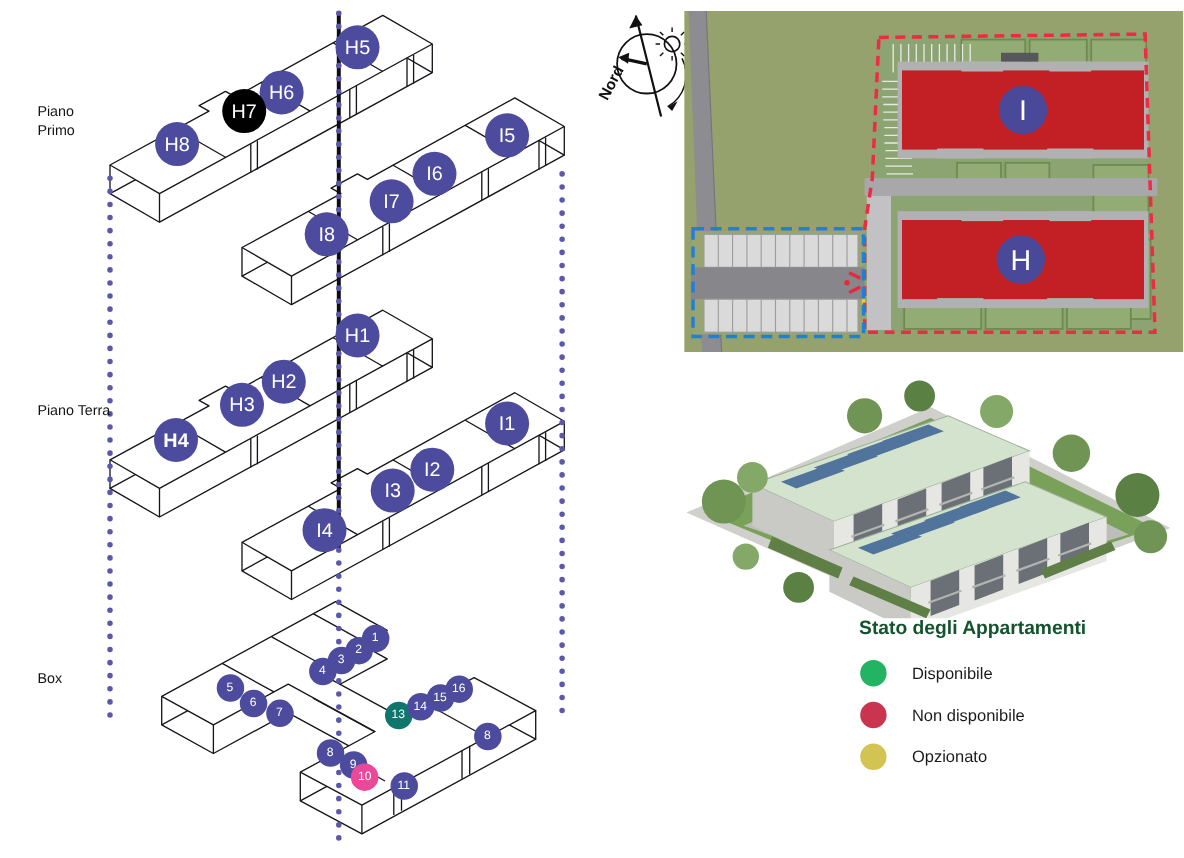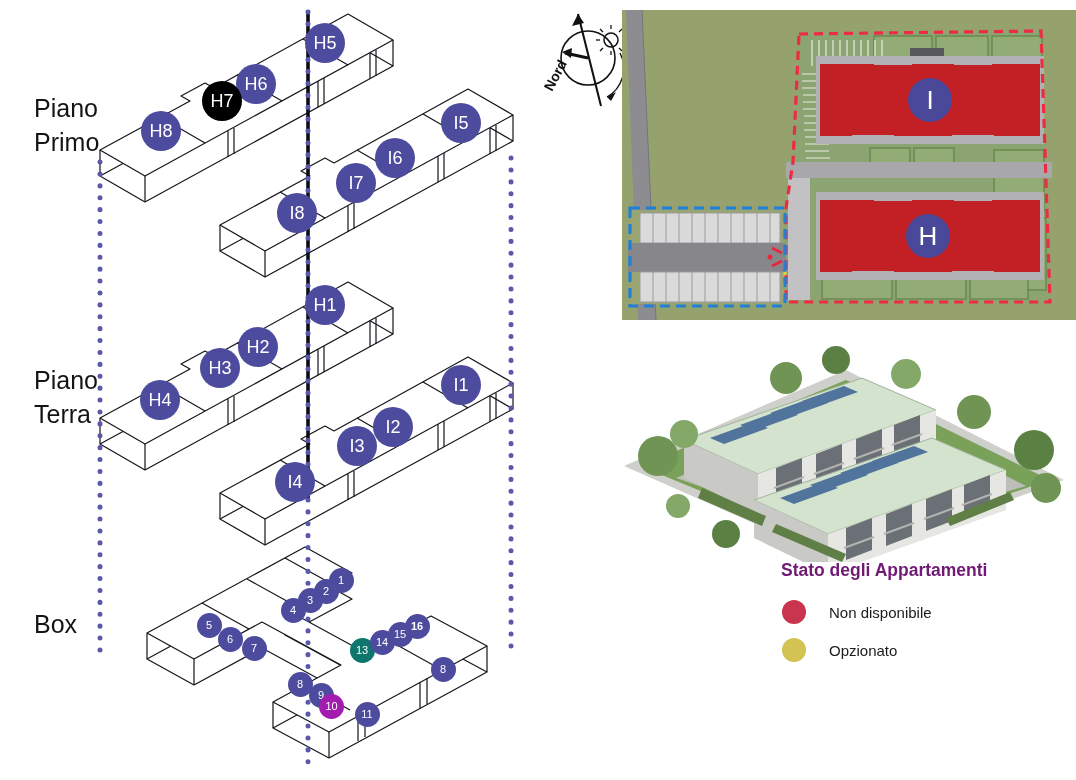--- a/index.html
+++ b/index.html
@@ -2,33 +2,33 @@
 <html><head>
 <meta charset="utf-8">
 <style>
   html,body{margin:0;padding:0;background:#ffffff;font-family:"Liberation Sans",sans-serif;}
   #stage{position:relative;width:1076px;height:780px;background:#fff;overflow:hidden;}
 
   
   #iso-svg{position:absolute;left:0;top:0;}
   .ln{stroke:#15151c;stroke-width:1.2;fill:none;stroke-linejoin:round;}
   .fw{fill:#ffffff;}
-  .floor-label{position:absolute;width:70px;font-size:25px;line-height:1.35;color:#141414;font-weight:400;}
+  .floor-label{position:absolute;width:70px;font-size:13px;line-height:1.35;color:#141414;font-weight:400;}
   .unit-marker{position:absolute;border-radius:50%;color:#fff;display:flex;align-items:center;justify-content:center;
                font-weight:400;box-sizing:border-box;cursor:pointer;}
   .unit-lg{width:40px;height:40px;font-size:18px;}
   .unit-sm{width:25px;height:25px;font-size:11px;}
 
   
   #compass{position:absolute;left:538px;top:8px;}
   #siteplan{position:absolute;left:622px;top:10px;}
   #render3d{position:absolute;left:606px;top:338px;}
 
   #legend{position:absolute;left:745px;top:560px;width:320px;}
-  .legend-title{font-size:17.5px;font-weight:600;color:#701a75;margin:0 0 18px 36px;}
+  .legend-title{font-size:17.5px;font-weight:600;color:#14532d;margin:0 0 18px 36px;}
   .legend-item{display:flex;align-items:center;margin:0 0 12px 36px;height:26px;}
   .legend-item svg{flex:0 0 auto;}
   .legend-label{margin-left:22px;font-size:15px;color:#1b1b1b;}
 </style>
 </head>
 <body>
 
 <div id="stage">
 
   <svg id="iso-svg" width="560" height="780" viewBox="0 0 560 780">
@@ -73,41 +73,41 @@
       <div class="unit-marker unit-lg" style="left: 236px; top: 64px; background: rgb(77, 75, 157);">H6</div>
       <div class="unit-marker unit-lg" style="left: 202px; top: 81px; background: #000000;">H7</div>
       <div class="unit-marker unit-lg" style="left: 141px; top: 111px; background: rgb(77, 75, 157);">H8</div>
       <div class="unit-marker unit-lg" style="left: 441px; top: 103px; background: rgb(77, 75, 157);">I5</div>
       <div class="unit-marker unit-lg" style="left: 375px; top: 138px; background: rgb(77, 75, 157); text-align: center;">I6</div>
       <div class="unit-marker unit-lg" style="left: 336px; top: 163px; background: rgb(77, 75, 157);">I7</div>
       <div class="unit-marker unit-lg" style="left: 277px; top: 193px; background: rgb(77, 75, 157);">I8</div>
       <div class="unit-marker unit-lg" style="left: 305px; top: 285px; background: rgb(77, 75, 157);">H1</div>
       <div class="unit-marker unit-lg" style="left: 238px; top: 327px; background: rgb(77, 75, 157);">H2</div>
       <div class="unit-marker unit-lg" style="left: 200px; top: 348px; background: rgb(77, 75, 157);">H3</div>
-      <div class="unit-marker unit-lg" style="left: 140px; top: 380px; background: rgb(77, 75, 157);">H4</div>
+      <div class="unit-marker unit-lg" style="left: 140px; top: 380px; background: rgb(77, 75, 157); font-weight: bold;">H4</div>
       <div class="unit-marker unit-lg" style="left: 441px; top: 365px; background: rgb(77, 75, 157);">I1</div>
       <div class="unit-marker unit-lg" style="left: 373px; top: 407px; background: rgb(77, 75, 157);">I2</div>
       <div class="unit-marker unit-lg" style="left: 337px; top: 426px; background: rgb(77, 75, 157);">I3</div>
       <div class="unit-marker unit-lg" style="left: 275px; top: 462px; background: rgb(77, 75, 157);">I4</div>
       <div class="unit-marker unit-sm" style="left: 328.5px; top: 567.5px; background: rgb(77, 75, 157);">1</div>
       <div class="unit-marker unit-sm" style="left: 313.5px; top: 578.5px; background: rgb(77, 75, 157);">2</div>
       <div class="unit-marker unit-sm" style="left: 297.5px; top: 587.5px; background: rgb(77, 75, 157);">3</div>
       <div class="unit-marker unit-sm" style="left: 280.5px; top: 597.5px; background: rgb(77, 75, 157);">4</div>
       <div class="unit-marker unit-sm" style="left: 196.5px; top: 612.5px; background: rgb(77, 75, 157);">5</div>
       <div class="unit-marker unit-sm" style="left: 217.5px; top: 626.5px; background: rgb(77, 75, 157);">6</div>
       <div class="unit-marker unit-sm" style="left: 241.5px; top: 635.5px; background: rgb(77, 75, 157);">7</div>
       <div class="unit-marker unit-sm" style="left: 287.5px; top: 671.5px; background: rgb(77, 75, 157);">8</div>
       <div class="unit-marker unit-sm" style="left: 308.5px; top: 682.5px; background: rgb(77, 75, 157);">9</div>
-      <div class="unit-marker unit-sm" style="left: 319px; top: 693.5px; background: #a21caf;">10</div>
+      <div class="unit-marker unit-sm" style="left: 319px; top: 693.5px; background: #ec4899;">10</div>
       <div class="unit-marker unit-sm" style="left: 354.5px; top: 701.5px; background: rgb(77, 75, 157);">11</div>
       <div class="unit-marker unit-sm" style="left: 430.5px; top: 656.5px; background: rgb(77, 75, 157);">8</div>
       <div class="unit-marker unit-sm" style="left: 349.5px; top: 637.5px; background: #0f766e;">13</div>
       <div class="unit-marker unit-sm" style="left: 369.5px; top: 629.5px; background: rgb(77, 75, 157);">14</div>
       <div class="unit-marker unit-sm" style="left: 387.5px; top: 621.5px; background: rgb(77, 75, 157);">15</div>
-      <div class="unit-marker unit-sm" style="left: 404.5px; top: 613.5px; background: rgb(77, 75, 157); font-weight: bold;">16</div>
+      <div class="unit-marker unit-sm" style="left: 404.5px; top: 613.5px; background: rgb(77, 75, 157);">16</div>
     </div>
 
   <svg id="compass" width="100" height="108" viewBox="0 0 100 108">
     <circle cx="50" cy="50" r="27" fill="none" stroke="#111" stroke-width="1.6"></circle>
     <line x1="40" y1="6" x2="63" y2="98" stroke="#111" stroke-width="2"></line>
     <polygon points="40,6 34,18 46,15" fill="#111"></polygon>
     <line x1="50" y1="50" x2="27" y2="45" stroke="#111" stroke-width="3"></line>
     <polygon points="24,44 34,40 33,50" fill="#111"></polygon>
     <circle cx="73" cy="32" r="7" fill="none" stroke="#111" stroke-width="1.5"></circle>
     <g stroke="#111" stroke-width="1.3">
@@ -268,20 +268,26 @@
       <circle cx="428" cy="112" r="20" fill="#5a8143"></circle>
         <circle cx="440" cy="150" r="15" fill="#6f9454"></circle>
       <circle cx="120" cy="196" r="14" fill="#5a8143"></circle>
         <circle cx="72" cy="168" r="12" fill="#83a868"></circle>
     </g>
   </svg>
 
   <div id="legend">
     <div class="legend-title">Stato degli Appartamenti</div>
 
+    <div class="legend-item">
+      <svg width="26" height="26">
+        <circle cx="13" cy="13" r="12" fill="#22b462"></circle>
+      </svg>
+      <span class="legend-label">Disponibile</span>
+    </div>
 
     <div class="legend-item">
       <svg width="26" height="26">
         <circle cx="13" cy="13" r="12" fill="#c9344f"></circle>
       </svg>
       <span class="legend-label">Non disponibile</span>
     </div>
 
     <div class="legend-item">
       <svg width="26" height="26">

